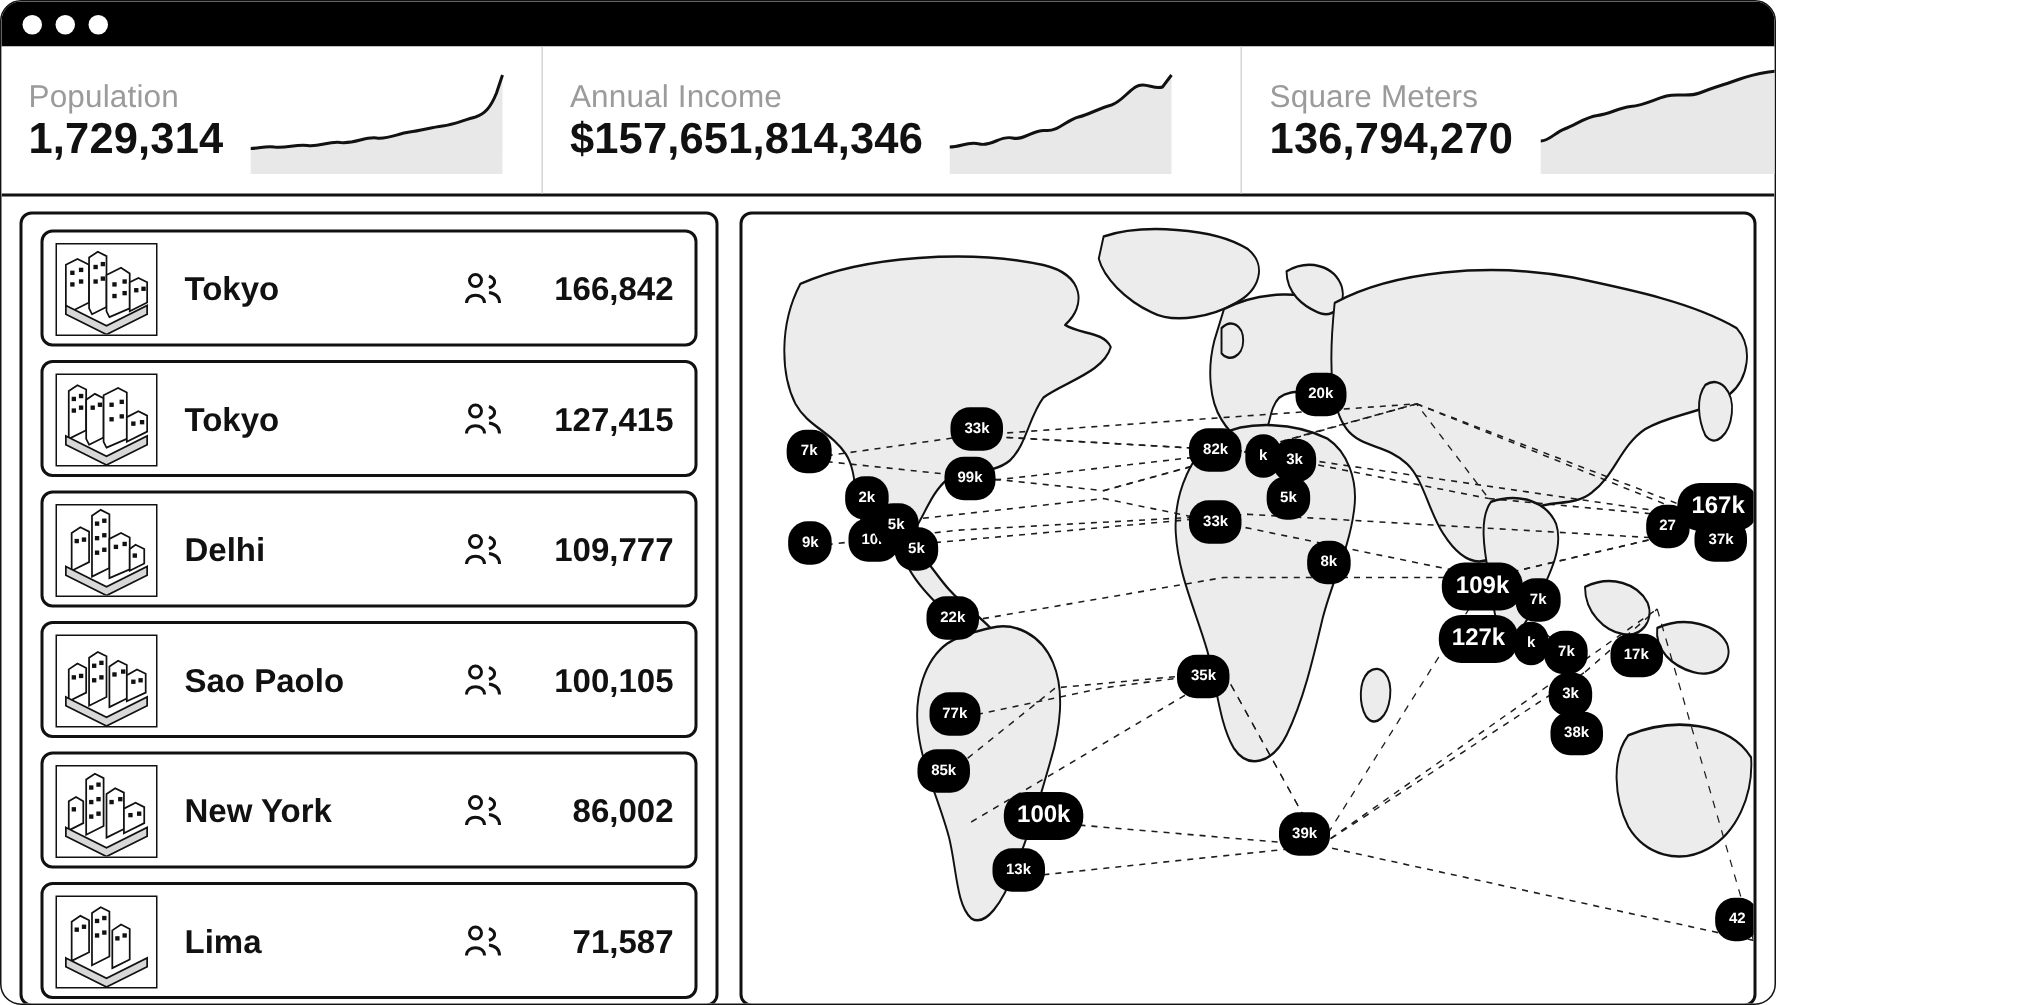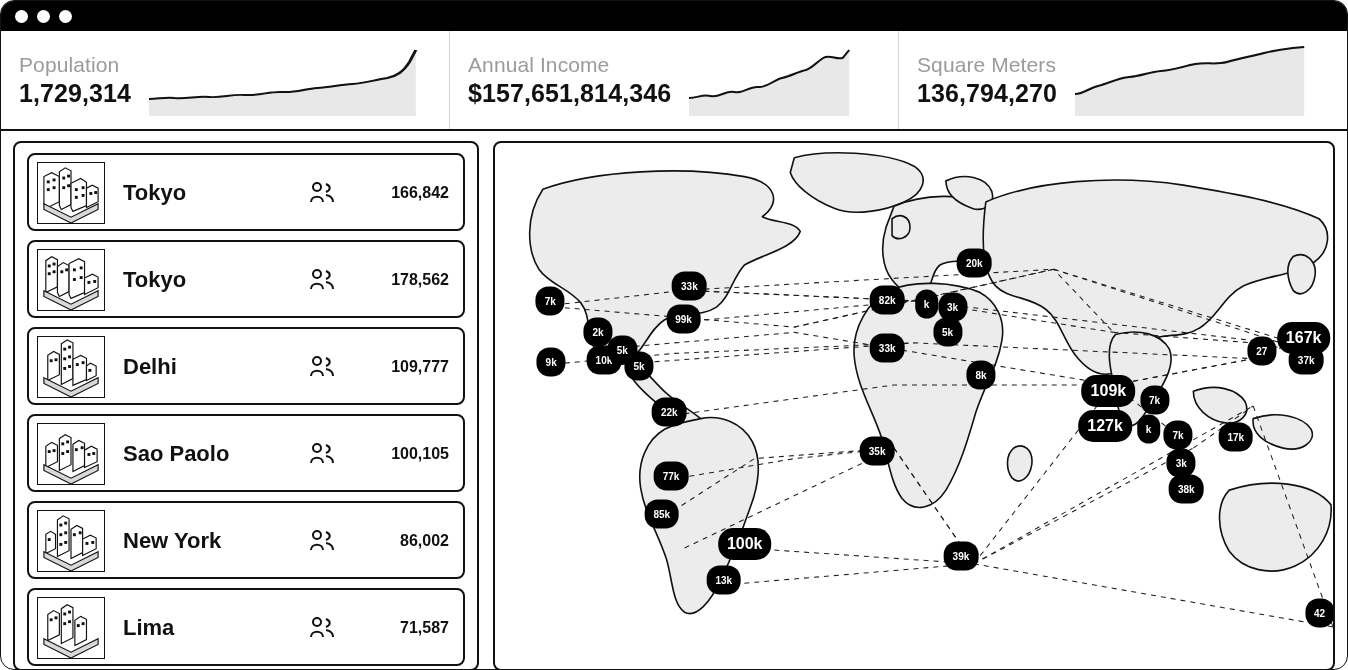--- a/index.html
+++ b/index.html
@@ -4,21 +4,21 @@
 <style>
   * { box-sizing: border-box; margin: 0; padding: 0; }
   html, body {
     width: 1348px; height: 670px;
     background: #ffffff;
     font-family: "Liberation Sans", sans-serif;
     overflow: hidden;
   }
   .window {
     position: relative;
-    width: 1348px; height: 670px;
+    width: 1184px; height: 670px;
     background: #fff;
     border-radius: 14px;
     overflow: hidden;
     border: 1px solid #111;
   }
   
   .titlebar {
     height: 30px;
     background: #000;
     display: flex;
@@ -50,21 +50,21 @@
   }
   .stat:last-child { border-right: none; }
   .stat-text { flex: 0 0 auto; }
   .stat-label {
     font-size: 21px;
     color: #9b9b9b;
     line-height: 27px;
     letter-spacing: .1px;
   }
   .stat-value {
-    font-size: 25px;
+    font-size: 29px;
     font-weight: bold;
     color: #111;
     line-height: 31px;
     letter-spacing: .1px;
   }
   .spark {
     flex: 1 1 auto;
     height: 72px;
     margin-left: 8px;
     display: block;
@@ -113,21 +113,21 @@
     white-space: nowrap;
   }
   .city-metric {
     display: flex;
     align-items: center;
     gap: 10px;
     flex: 0 0 auto;
   }
   .people-icon { width: 26px; height: 24px; display: block; }
   .city-value {
-    font-size: 16px;
+    font-size: 22px;
     font-weight: bold;
     color: #111;
     min-width: 104px;
     text-align: right;
     white-space: nowrap;
   }
   
   .map-panel {
     flex: 1 1 auto;
     border: 2px solid #111;
@@ -269,21 +269,21 @@
           </g>
         </svg>
         <div class="city-name">Tokyo</div>
         <div class="city-metric">
           <svg class="people-icon" viewBox="0 0 26 24">
             <circle cx="8" cy="6" r="4" fill="none" stroke="#111" stroke-width="2"></circle>
             <path d="M2 21 C2 14 14 14 14 21" fill="none" stroke="#111" stroke-width="2"></path>
             <path d="M17 3 C22 5 22 9 17 11" fill="none" stroke="#111" stroke-width="2"></path>
             <path d="M17 14 C23 15 24 18 24 21" fill="none" stroke="#111" stroke-width="2"></path>
           </svg>
-          <span class="city-value">178,562</span>
+          <span class="city-value">127,415</span>
         </div>
       </div>
 
       <div class="city-row">
         <svg class="city-thumb" viewBox="0 0 68 62">
           <g fill="#fff" stroke="#111" stroke-width="1.2">
             <path d="M10 45 L22 39 L22 18 L16 15 L10 19 Z"></path>
             <path d="M24 49 L36 43 L36 6 L30 3 L24 7 Z"></path>
             <path d="M36 50 L50 44 L50 22 L44 19 L36 23 Z"></path>
             <path d="M50 45 L60 40 L60 30 L54 27 L50 30 Z"></path>

